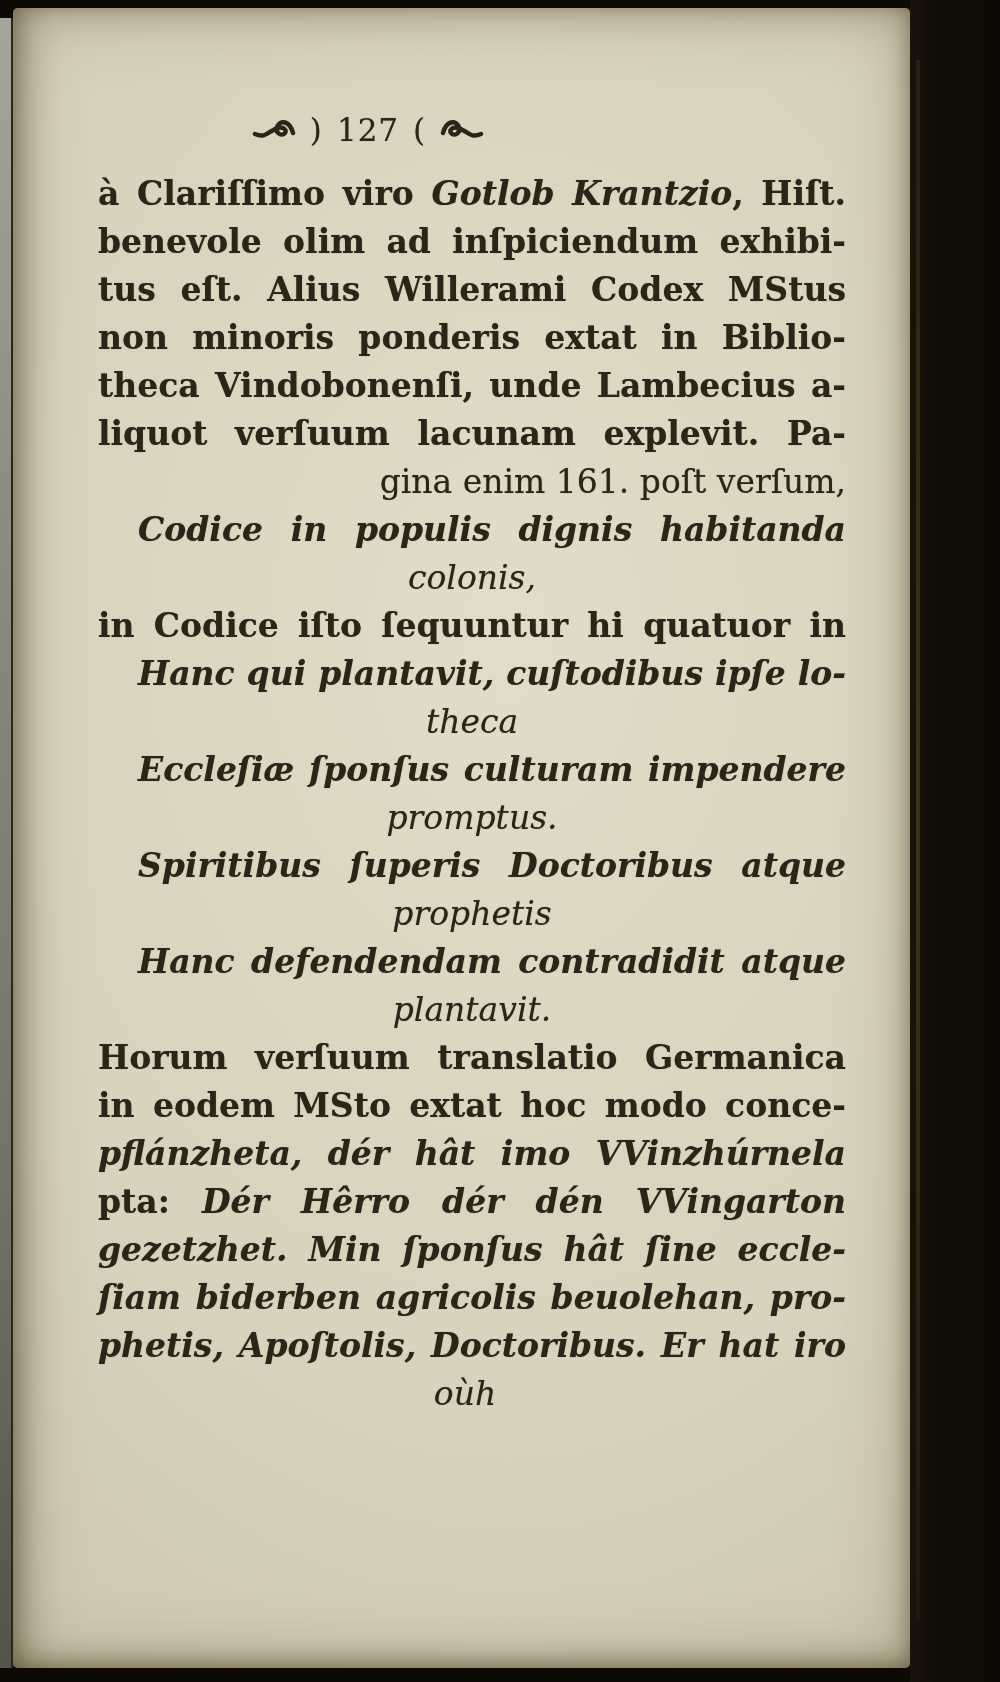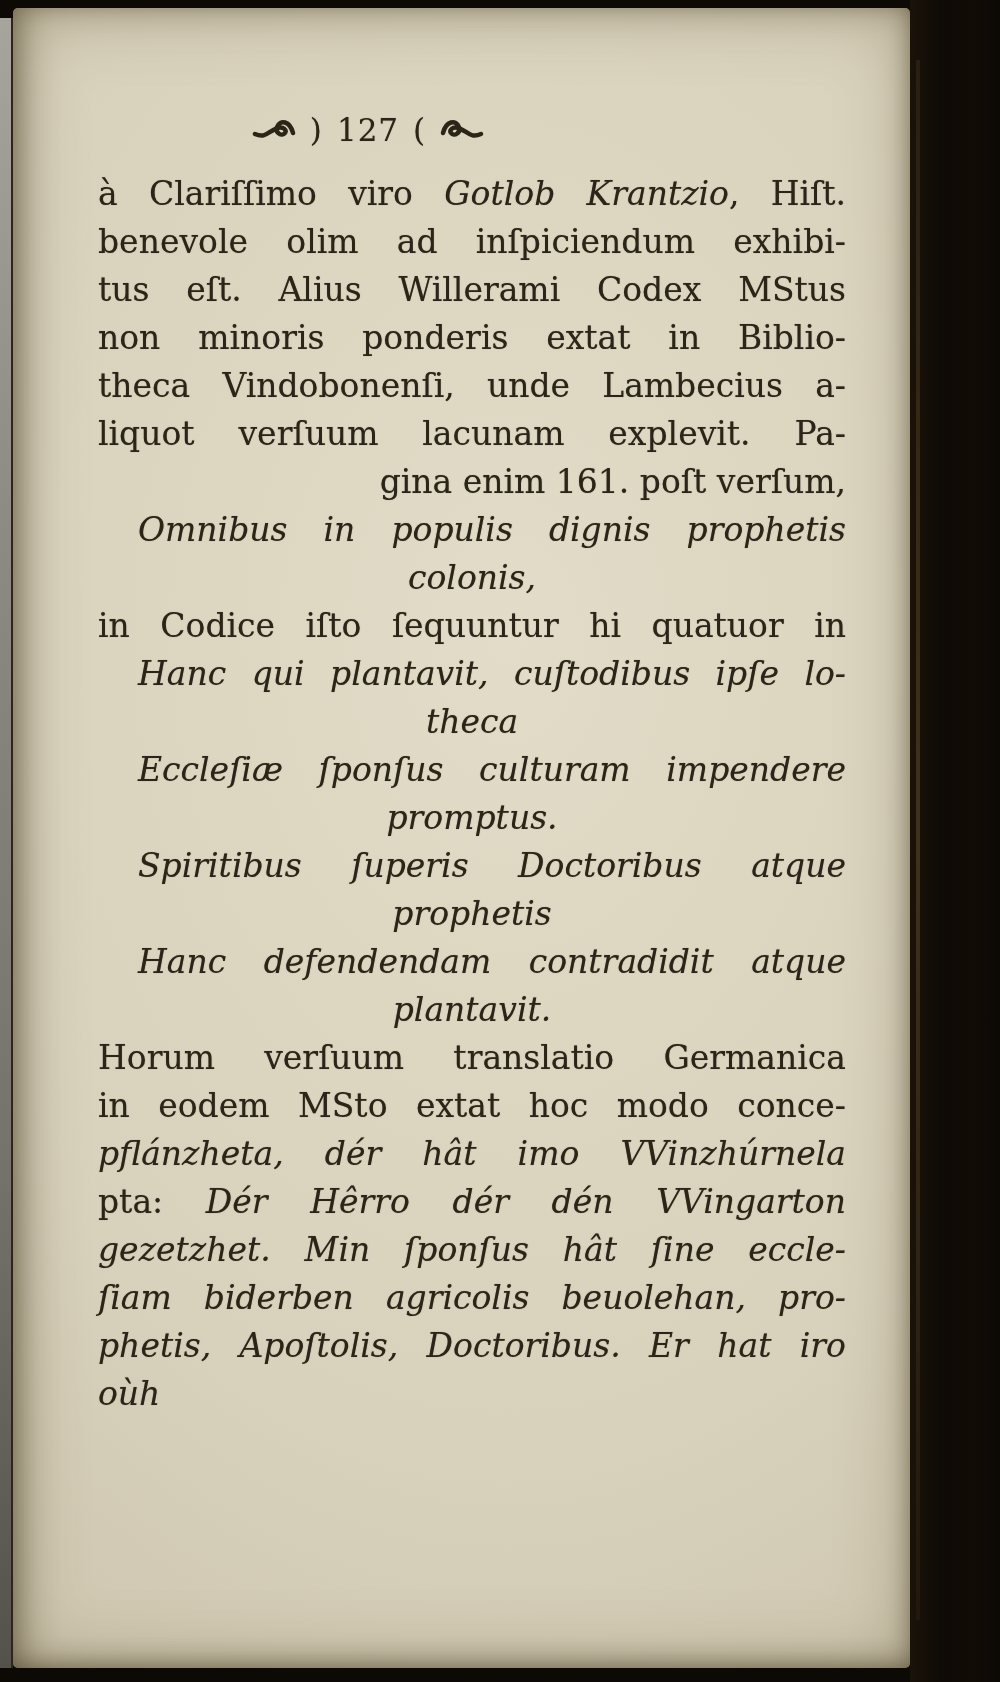--- a/index.html
+++ b/index.html
@@ -21,24 +21,24 @@
                inset -8px 0 22px -8px rgba(70,60,38,.35), inset 0 -10px 26px -8px rgba(70,60,38,.4);}
   .text-block{position:absolute;left:85px;top:96px;width:748px;color:#2b2418;
     font-size:33px;line-height:48px;text-shadow:0 0 1px rgba(43,36,24,.45);}
   .header{width:540px;display:flex;align-items:center;justify-content:center;gap:14px;
     height:52px;margin-bottom:14px;}
   .header .num{font-size:31px;letter-spacing:1px;}
   .fleuron{color:#2b2418;display:inline-flex;align-items:center;}
   .fleuron.flip svg{transform:scaleX(-1);}
   .lines{}
   .line{white-space:normal;}
-  .line.justify{text-align:justify;text-align-last:justify;}
+  .line.justify{text-align:justify;text-align-last:justify;font-weight:bold;}
   .line.left{text-align:right;}
   .line.center{text-align:center;}
-  .line.right{text-align:left;padding-right:14px;}
+  .line.right{text-align:center;padding-right:14px;}
   .line.indent{padding-left:40px;}
   .it{font-style:italic;}
   .ro{font-style:normal;}
 </style>
 </head>
 <body>
 
 <div class="photo">
   <div class="right-edge">
     <div class="pages-line"></div>
@@ -65,21 +65,21 @@
       </div>
 
       <div class="lines">
           <div class="line justify"><span class="ro">à Clariſſimo viro </span><span class="it">Gotlob Krantzio</span><span class="ro">, Hiſt.</span></div>
           <div class="line justify"><span class="ro">benevole olim ad inſpiciendum exhibi-</span></div>
           <div class="line justify"><span class="ro">tus eſt.  Alius Willerami Codex MStus</span></div>
           <div class="line justify"><span class="ro">non minoris ponderis extat in Biblio-</span></div>
           <div class="line justify"><span class="ro">theca Vindobonenſi, unde Lambecius a-</span></div>
           <div class="line justify"><span class="ro">liquot verſuum lacunam explevit.  Pa-</span></div>
           <div class="line left"><span class="ro">gina enim 161. poſt verſum,</span></div>
-          <div class="line justify indent"><span class="it">Omnibus in populis dignis prophetis</span></div>
+          <div class="line justify indent"><span class="it">Codice in populis dignis habitanda</span></div>
           <div class="line center"><span class="it">colonis,</span></div>
           <div class="line justify"><span class="ro">in Codice iſto ſequuntur hi quatuor in</span></div>
           <div class="line justify indent"><span class="it">Hanc qui plantavit, cuſtodibus ipſe lo-</span></div>
           <div class="line center"><span class="it">theca</span></div>
           <div class="line justify indent"><span class="it">Eccleſiæ ſponſus culturam impendere</span></div>
           <div class="line center"><span class="it">promptus.</span></div>
           <div class="line justify indent"><span class="it">Spiritibus ſuperis Doctoribus atque</span></div>
           <div class="line center"><span class="it">prophetis</span></div>
           <div class="line justify indent"><span class="it">Hanc defendendam contradidit atque</span></div>
           <div class="line center"><span class="it">plantavit.</span></div>

